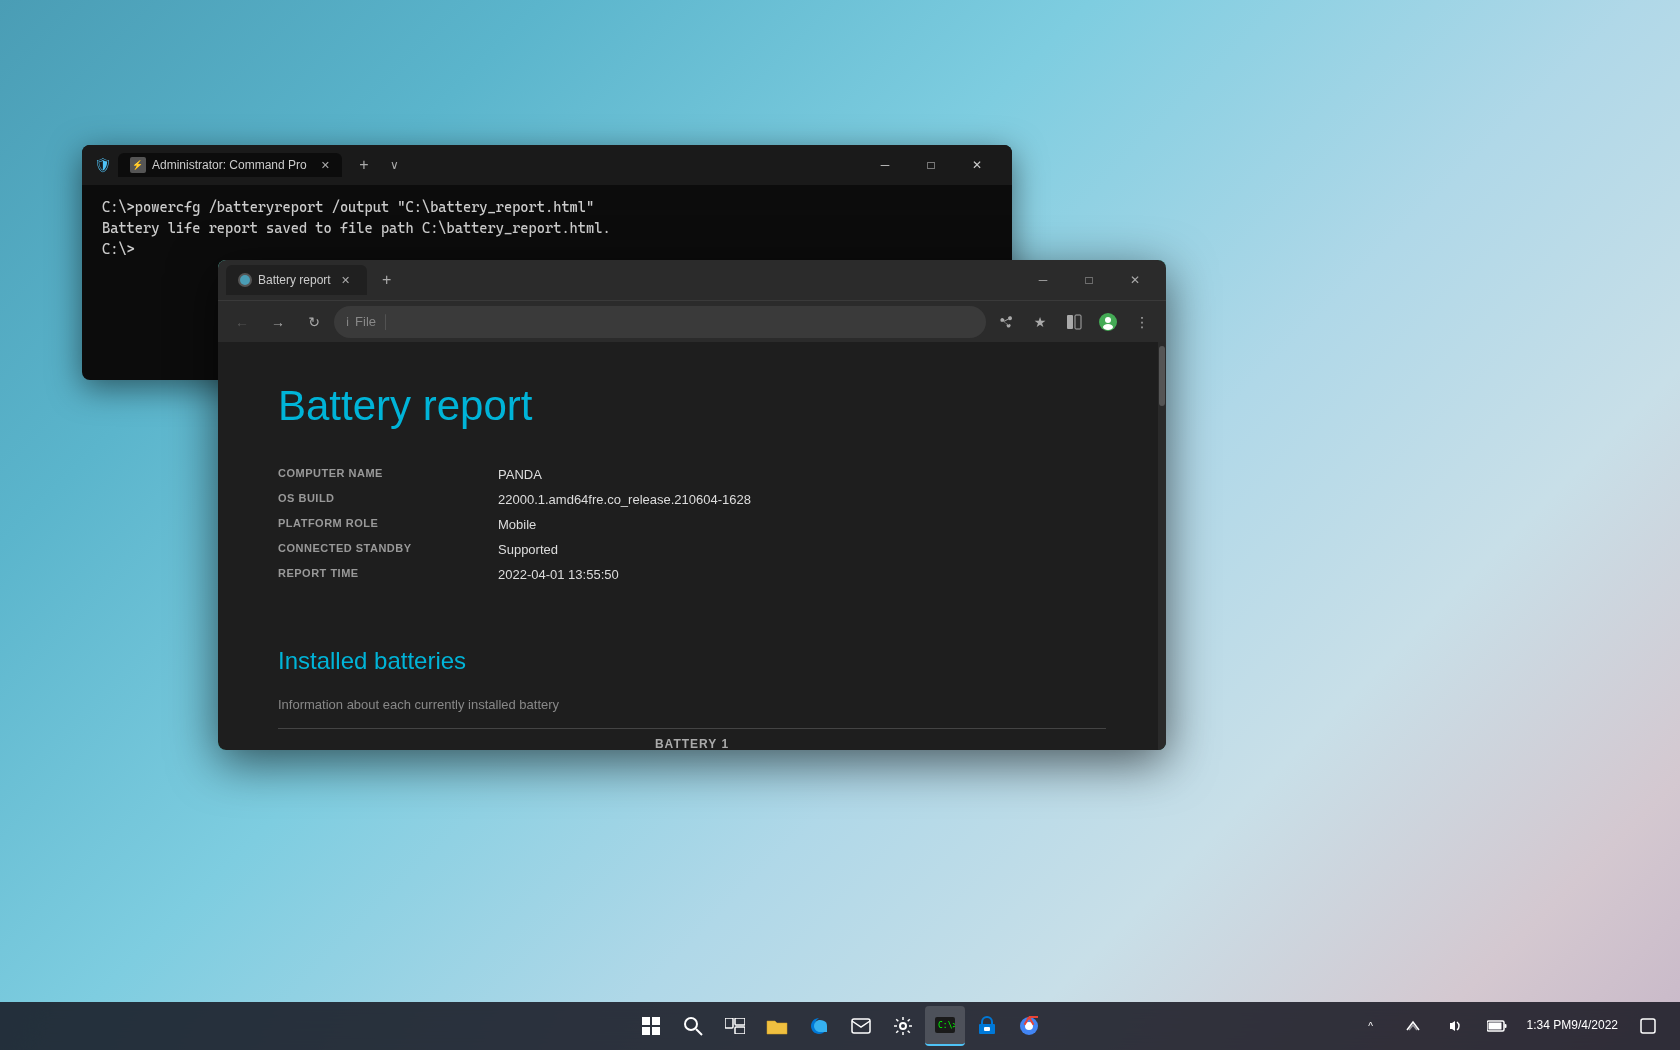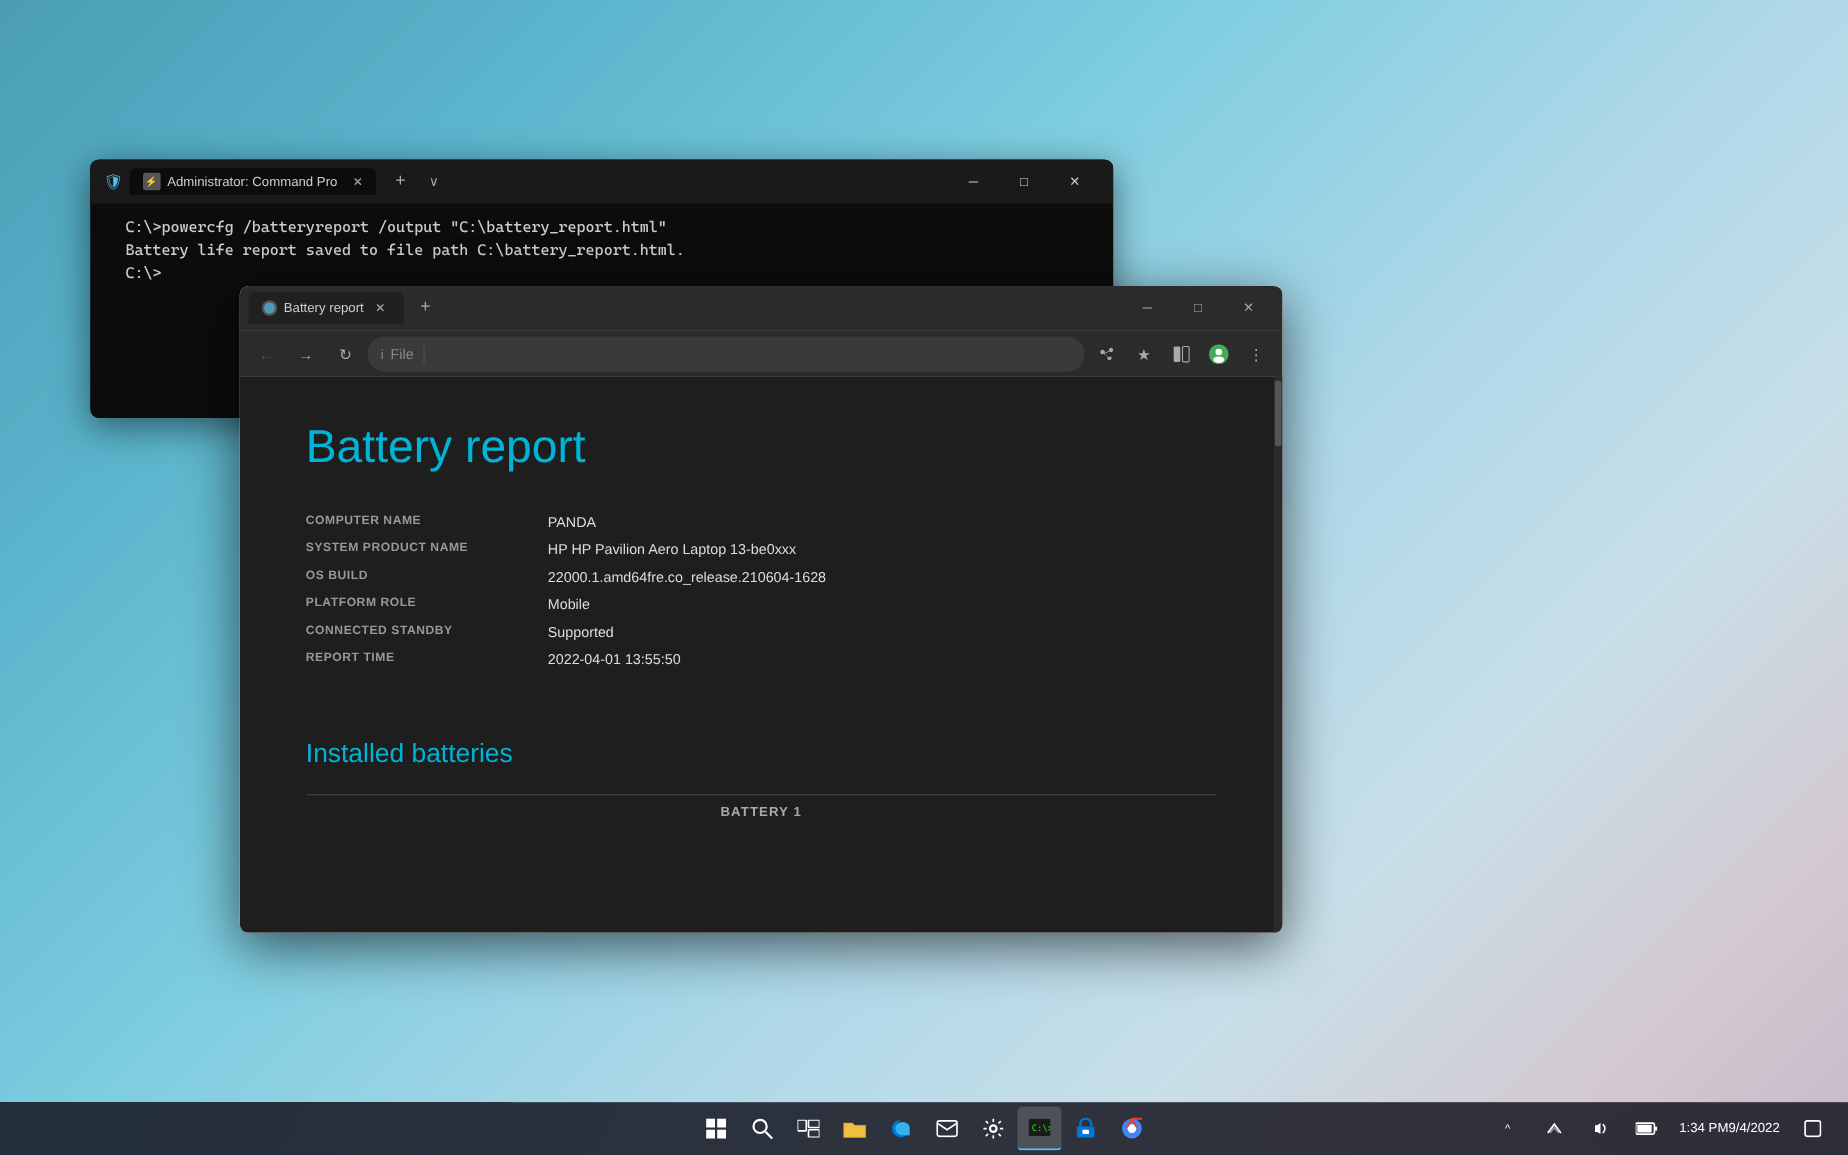--- a/index.html
+++ b/index.html
@@ -175,35 +175,35 @@
     }
 
     .shield-icon {
       width: 16px;
       height: 16px;
       color: #4fc3f7;
       font-size: 14px;
     }
 
     .cmd-content {
-      padding: 12px 32px;
+      padding: 12px 20px;
       font-family: 'Cascadia Code', 'Consolas', monospace;
       font-size: 14px;
       color: #cccccc;
       line-height: 1.5;
     }
 
     
     .browser-window {
       position: absolute;
       top: 260px;
       left: 218px;
       width: 948px;
-      height: 588px;
-      background: #e5e5e5;
+      height: 490px;
+      background: #5eead4;
       border-radius: 8px;
       box-shadow: 0 12px 48px rgba(0,0,0,0.6);
       overflow: hidden;
       z-index: 20;
     }
 
     .browser-titlebar {
       height: 40px;
       background: #2b2b2b;
       display: flex;
@@ -510,42 +510,39 @@
     <div class="browser-content">
       <div class="battery-report-content">
         <div class="battery-report-title">Battery report</div>
         <table class="info-table">
           <tbody id="info-table-body">
           <tr>
                 <td>COMPUTER NAME</td>
                 <td>PANDA</td>
               </tr>
               <tr>
-                <td>SYSTEM PRODUCT NAME</td>
-                <td>HP HP Pavilion Aero Laptop 13-be0xxx</td>
-              </tr>
-              <tr>
                 <td>OS BUILD</td>
                 <td>22000.1.amd64fre.co_release.210604-1628</td>
               </tr>
               <tr>
                 <td>PLATFORM ROLE</td>
                 <td>Mobile</td>
               </tr>
               <tr>
                 <td>CONNECTED STANDBY</td>
                 <td>Supported</td>
               </tr>
               <tr>
                 <td>REPORT TIME</td>
                 <td>2022-04-01  13:55:50</td>
               </tr>
             </tbody>
         </table>
         <div class="installed-batteries-title">Installed batteries</div>
+        <div class="installed-batteries-sub">Information about each currently installed battery</div>
         <div class="battery-1-header">BATTERY 1</div>
       </div>
       <div class="scrollbar">
         <div class="scrollbar-thumb"></div>
       </div>
     </div>
   </div>
 
   <div class="taskbar">
     <div class="taskbar-left">

